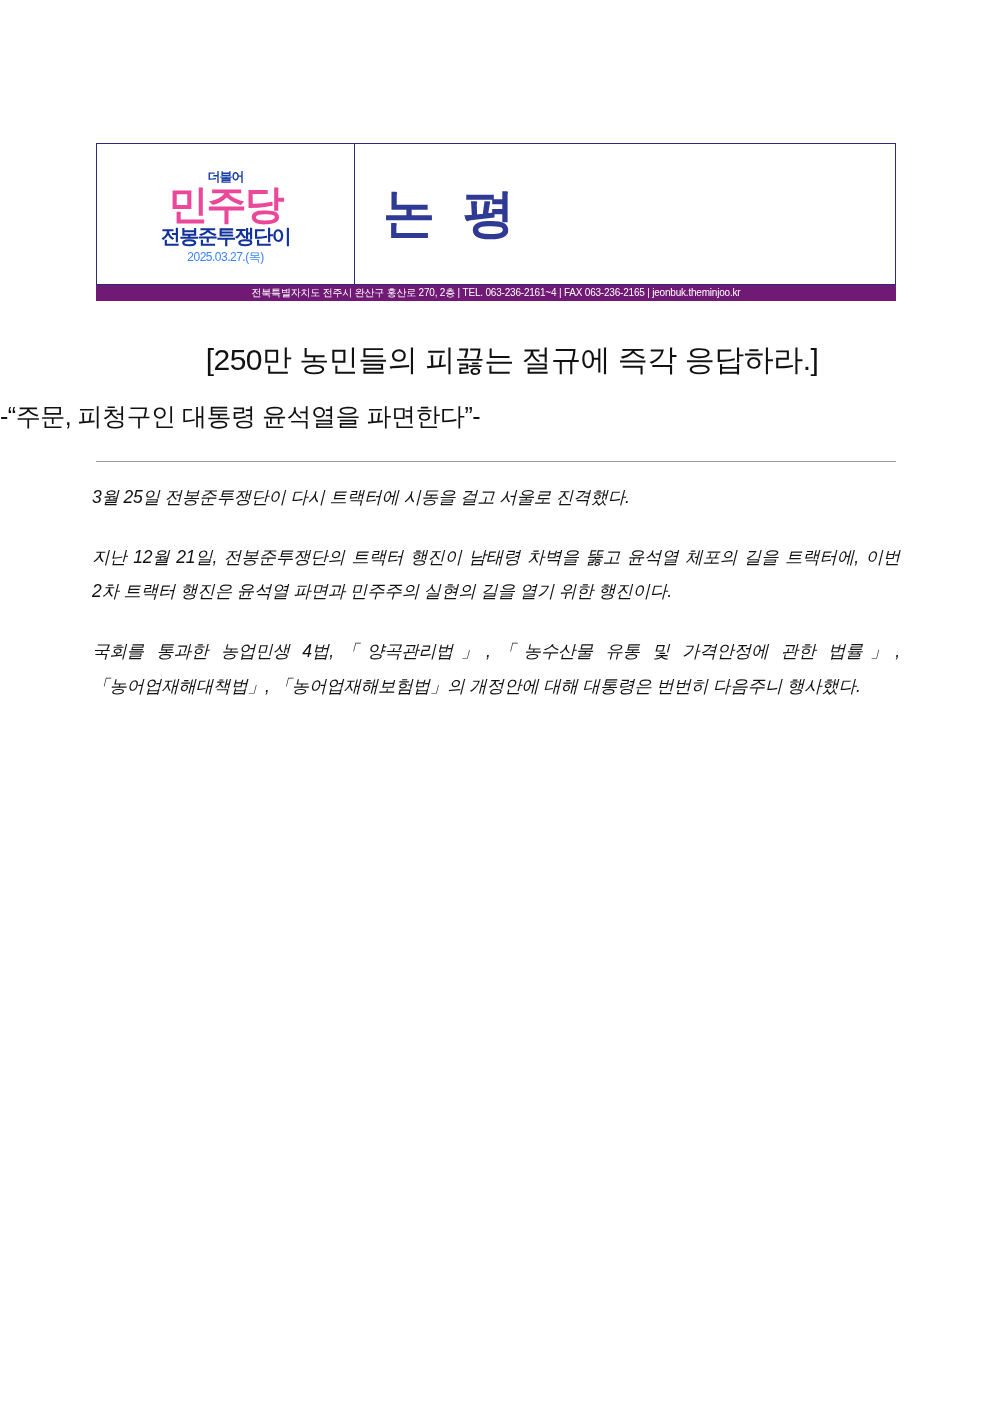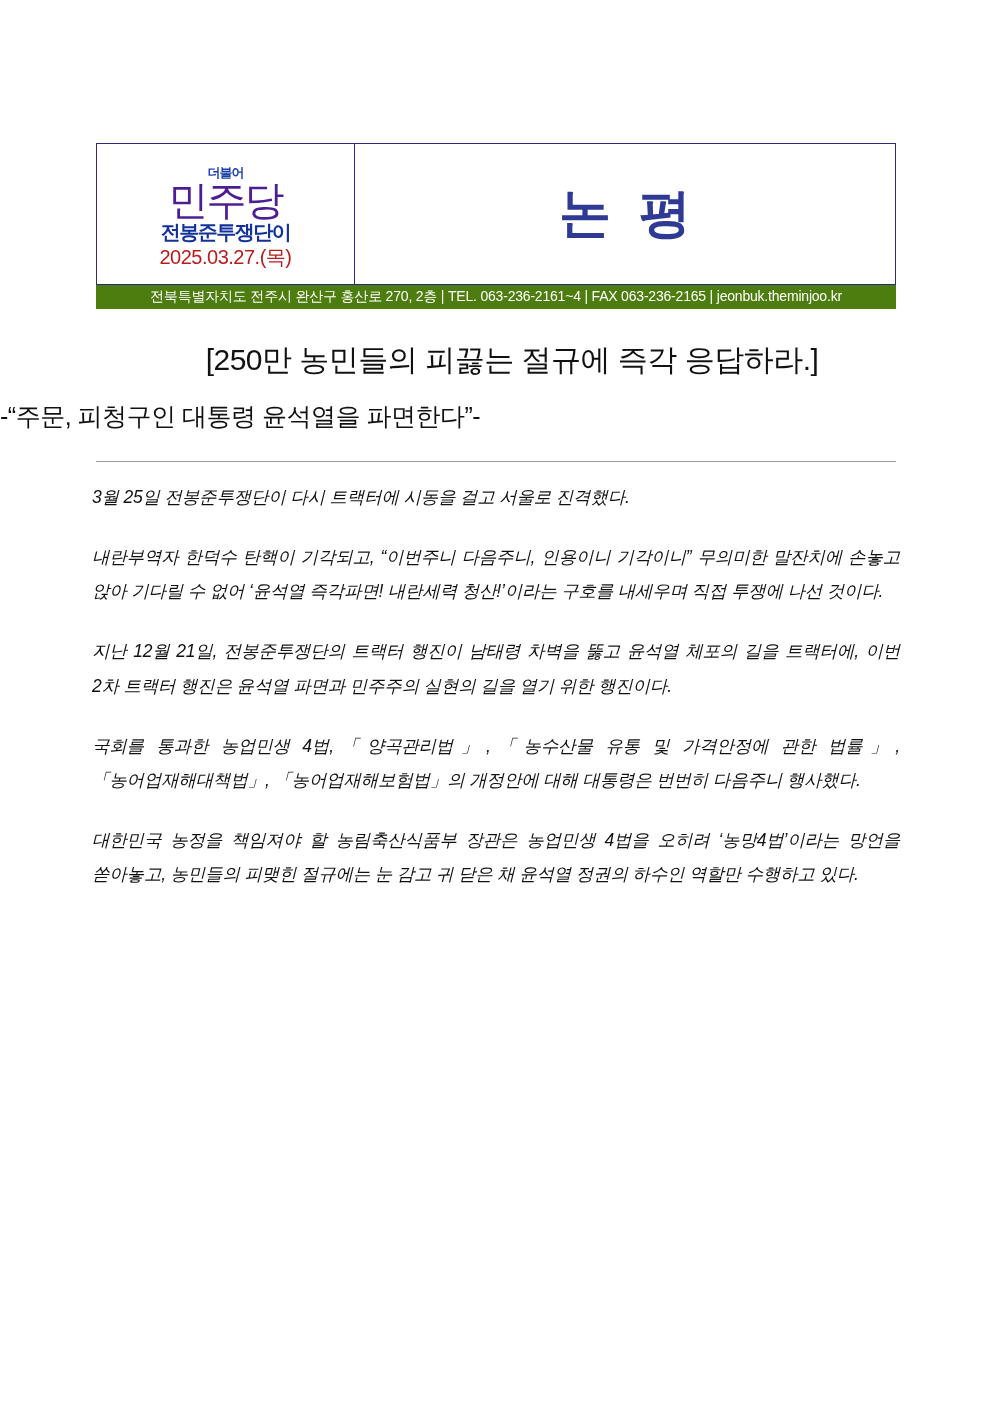--- a/index.html
+++ b/index.html
@@ -51,61 +51,60 @@
   .logo-top-text {
     font-size: 13px;
     font-weight: bold;
     color: #1a3faa;
     letter-spacing: -1px;
     line-height: 1;
     margin-bottom: 1px;
   }
   .logo-main-text {
     font-size: 40px;
-    font-weight: normal;
-    color: #4c1d95;
+    font-weight: bold;
+    color: #ec4899;
     letter-spacing: -2px;
     line-height: 1;
     margin-bottom: 2px;
   }
   .logo-sub-text {
     font-size: 20px;
     font-weight: bold;
     color: #12329b;
     letter-spacing: -1.5px;
     line-height: 1;
     margin-bottom: 5px;
   }
   .logo-date-text {
-    font-size: 20px;
-    color: #b91c1c;
+    font-size: 12px;
+    color: #3b82f6;
     letter-spacing: -0.5px;
     line-height: 1;
   }
   .header-title-cell {
     flex: 1;
     display: flex;
     align-items: center;
-    justify-content: center;
   }
   .header-title-text {
     font-size: 52px;
     font-weight: bold;
     color: #2f3a94;
     letter-spacing: 28px;
     text-indent: 28px;
   }
   .header-bar {
-    background: #4d7c0f;
+    background: #701a75;
     color: #ffffff;
-    height: 24px;
+    height: 16px;
     display: flex;
     align-items: center;
     justify-content: center;
-    font-size: 14px;
+    font-size: 10px;
     letter-spacing: -0.2px;
     box-sizing: border-box;
   }
 
   
   .doc-title {
     position: absolute;
     left: 16px;
     top: 340px;
     width: 992px;
@@ -171,19 +170,17 @@
     </div>
     <div class="header-bar">전북특별자치도 전주시 완산구 홍산로 270, 2층 | TEL. 063-236-2161~4 | FAX 063-236-2165 | jeonbuk.theminjoo.kr</div>
   </div>
 
   <div class="doc-title">[250만 농민들의 피끓는 절규에 즉각 응답하라.]</div>
   <div class="doc-subtitle">-“주문, 피청구인 대통령 윤석열을 파면한다”-</div>
   <div class="divider"></div>
 
   <div class="body-text">
     <p class="para">3월 25일 전봉준투쟁단이 다시 트랙터에 시동을 걸고 서울로 진격했다.</p>
-    <p class="para">내란부역자 한덕수 탄핵이 기각되고, “이번주니 다음주니, 인용이니 기각이니” 무의미한 말잔치에 손놓고 앉아 기다릴 수 없어 ‘윤석열 즉각파면! 내란세력 청산!’이라는 구호를 내세우며 직접 투쟁에 나선 것이다.</p>
     <p class="para">지난 12월 21일, 전봉준투쟁단의 트랙터 행진이 남태령 차벽을 뚫고 윤석열 체포의 길을 트랙터에, 이번 2차 트랙터 행진은 윤석열 파면과 민주주의 실현의 길을 열기 위한 행진이다.</p>
     <p class="para">국회를 통과한 농업민생 4법,「양곡관리법」,「농수산물 유통 및 가격안정에 관한 법률」, 「농어업재해대책법」, 「농어업재해보험법」의 개정안에 대해 대통령은 번번히 다음주니 행사했다.</p>
-    <p class="para">대한민국 농정을 책임져야 할 농림축산식품부 장관은 농업민생 4법을 오히려 ‘농망4법’이라는 망언을 쏟아놓고, 농민들의 피맺힌 절규에는 눈 감고 귀 닫은 채 윤석열 정권의 하수인 역할만 수행하고 있다.</p>
   </div>
 
 </div>
 
 </body></html>

